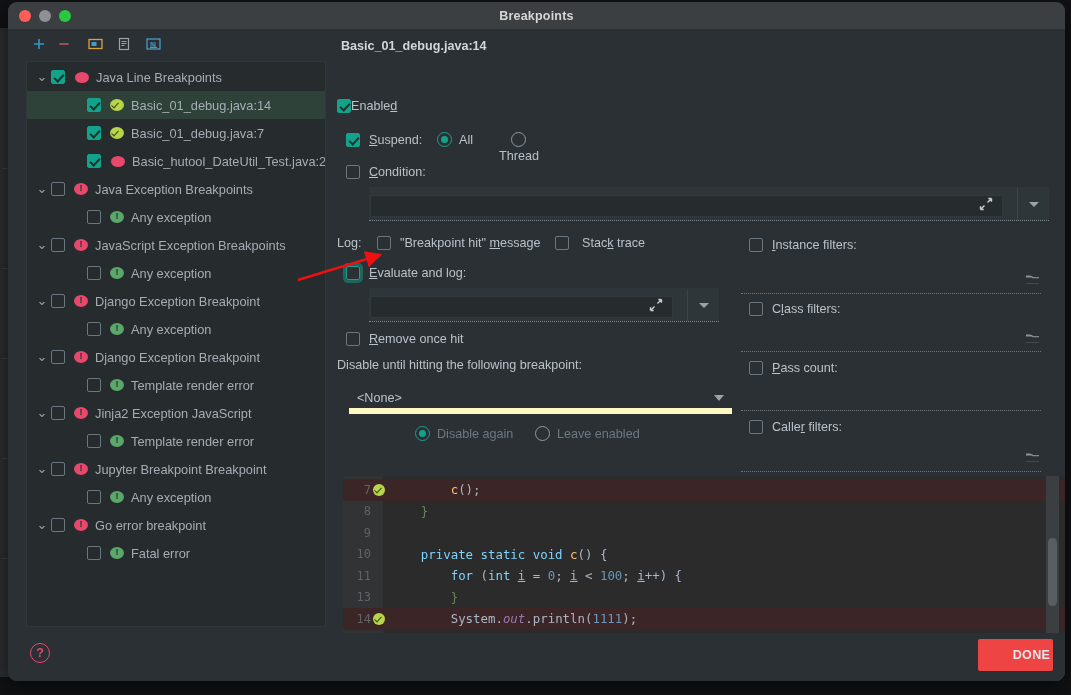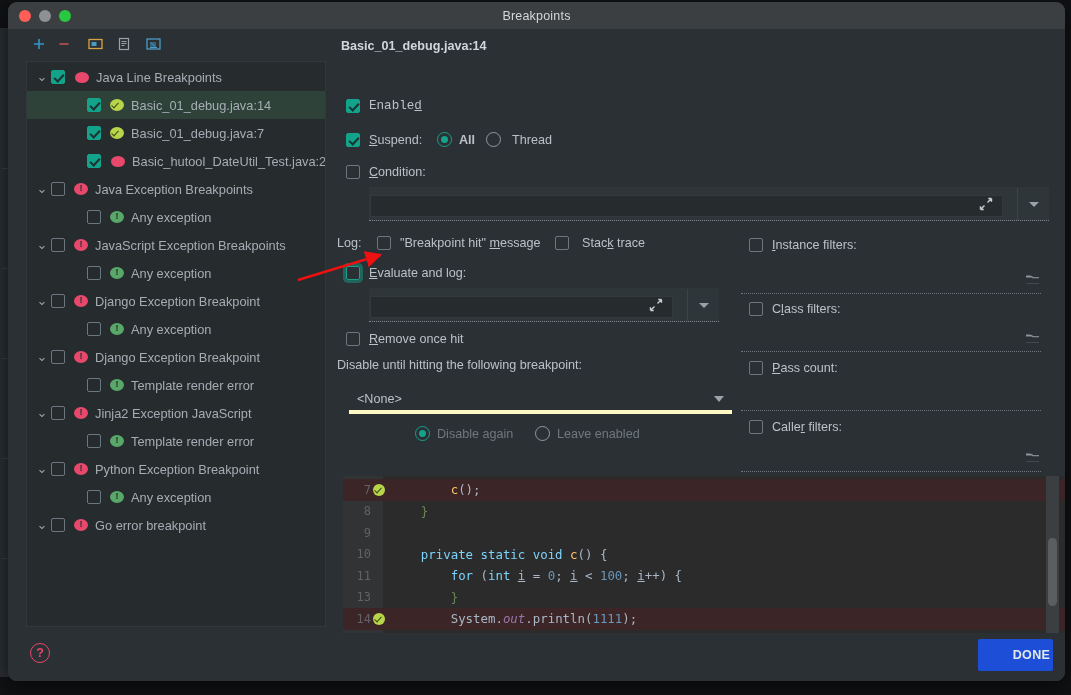--- a/index.html
+++ b/index.html
@@ -27,21 +27,21 @@
     box-shadow: 0 6px 22px rgba(0,0,0,0.6);
     overflow: hidden;
     display: flex; flex-direction: column;
   }
   .titlebar {
     height: 27px; background: #3c3f41; position: relative;
     display: flex; align-items: center; justify-content: center;
     flex: 0 0 27px;
   }
   .titlebar .title {
-    font-size: 12.5px; color: #d6d6d6; font-weight: normal; letter-spacing: .2px; text-align: right;
+    font-size: 12.5px; color: #d6d6d6; font-weight: bold; letter-spacing: .2px; text-align: right;
   }
   .traffic { position: absolute; left: 11px; top: 0; height: 27px; display: flex; align-items: center; gap: 8px; }
   .dot { width: 12px; height: 12px; border-radius: 50%; }
   .dot.red { background: #ff5f57; }
   .dot.yellow { background: #8f9094; }
   .dot.green { background: #28c840; }
 
   .body-area {
     flex: 1; display: flex; background: #2b3034; position: relative;
   }
@@ -146,21 +146,21 @@
     position: absolute; background: #262b2e; border: 1px solid #323a3e;
   }
   .exp-ico { position: absolute; width: 14px; height: 14px; }
   .drop-btn {
     position: absolute; background: #2f363a; border-left: 1px solid #3c4449;
     display:flex; align-items:center; justify-content:center;
   }
   .caret { width:0;height:0;border-left:5px solid transparent;border-right:5px solid transparent;border-top:5px solid #9aa3aa; }
 
   .combo {
-    position: absolute; background: transparent; border-bottom: 4px solid #fef9c3;
+    position: absolute; background: transparent; border-bottom: 6px solid #fef9c3;
     display: flex; align-items: center; padding: 0 8px;
   }
   .combo .val { font-size: 12.6px; color: #b9c2c9; }
   .combo .caret2 { position:absolute; right: 8px; width:0;height:0;
     border-left:5px solid transparent;border-right:5px solid transparent;border-top:6px solid #9aa3aa; }
 
   .dotted-sep { position: absolute; border-top: 1px dotted #6d767d; height:0; }
   .folder-ico { position: absolute; width: 15px; height: 12px; }
 
   
@@ -213,21 +213,21 @@
     position: absolute; left: 0; right: 0; bottom: 0; height: 48px;
     background: #2b3034;
   }
   .help-ico {
     position: absolute; left: 22px; top: 10px; width: 20px; height: 20px;
     border-radius: 50%; border: 1.6px solid #e8486b; color: #e8486b;
     font-size: 12.5px; font-weight: bold; display:flex; align-items:center; justify-content:center;
   }
   .done-btn {
     position: absolute; right: 12px; top: 6px; width: 75px; height: 32px;
-    background: #1d4ed8; color: #e2e8ec; font-size: 12.5px; font-weight: bold;
+    background: #ef4444; color: #e2e8ec; font-size: 12.5px; font-weight: bold;
     display:flex; align-items:center; justify-content:center; border-radius: 2px;
     letter-spacing: .4px;
     padding-left: 32px;
   }
 
   
   .arrow-svg { position: absolute; left: 296px; top: 250px; pointer-events: none; }
 </style>
 </head>
 <body>
@@ -372,56 +372,62 @@
               <div class="trow ind-2">
                 <span class="chev blank" style="font-size: 13px; line-height: 8px;"></span>
                 <span class="cb"></span>
                 <span class="bp-ico green"></span>
                 <span>Template render error</span>
               </div>
               <div class="trow">
                 <span class="chev" style="font-size: 13px; line-height: 8px;">⌄</span>
                 <span class="cb"></span>
                 <span class="bp-ico redq"></span>
-                <span>Python Exception Breakpoint</span>
+                <span>Jupyter Breakpoint Breakpoint</span>
               </div>
               <div class="trow ind-2">
                 <span class="chev blank" style="font-size: 13px; line-height: 8px;"></span>
                 <span class="cb"></span>
                 <span class="bp-ico green"></span>
                 <span>Any exception</span>
               </div>
               <div class="trow">
                 <span class="chev" style="font-size: 13px; line-height: 8px;">⌄</span>
                 <span class="cb"></span>
                 <span class="bp-ico redq"></span>
                 <span>Go error breakpoint</span>
               </div>
+              <div class="trow ind-2">
+                <span class="chev blank" style="font-size: 13px; line-height: 8px;"></span>
+                <span class="cb"></span>
+                <span class="bp-ico green"></span>
+                <span>Fatal error</span>
+              </div>
             </div>
         </div>
       </div>
 
       <div class="right-panel">
 
         <div class="bp-title">Basic_01_debug.java:14</div>
 
-        <div class="row" style="left:11px; top:70px; gap:9px;font-family:Liberation Mono, monospace;">
+        <div class="row" style="left:2px; top:70px; gap:0;">
           <div class="fld-cb checked"></div>
           <span class="lbl">Enable<u>d</u></span>
         </div>
 
         <div class="row" style="left:11px; top:104px; gap:9px;">
           <div class="fld-cb checked"></div>
           <span class="lbl"><u>S</u>uspend:</span>
         </div>
         <div class="row" style="left:102px; top:103px; gap:7px;">
           <div class="radio on"></div>
-          <span class="lbl" style="font-weight:bold">All</span>
-        </div>
-        <div class="row" style="left:151px; top:103px; gap:11px;">
+          <span class="lbl" style="font-weight:normal">All</span>
+        </div>
+        <div class="row" style="left:164px; top:103px; gap:2px;flex-direction:column;">
           <div class="radio"></div>
           <span class="lbl">Thread</span>
         </div>
 
         <div class="row" style="left:11px; top:136px; gap:9px;">
           <div class="fld-cb"></div>
           <span class="lbl"><u>C</u>ondition:</span>
         </div>
         <div class="input-box" style="left:34px; top:158px; width:680px; height:34px;">
           <div class="input-inner" style="left:1px; top:8px; right:46px; height:22px;"></div>

